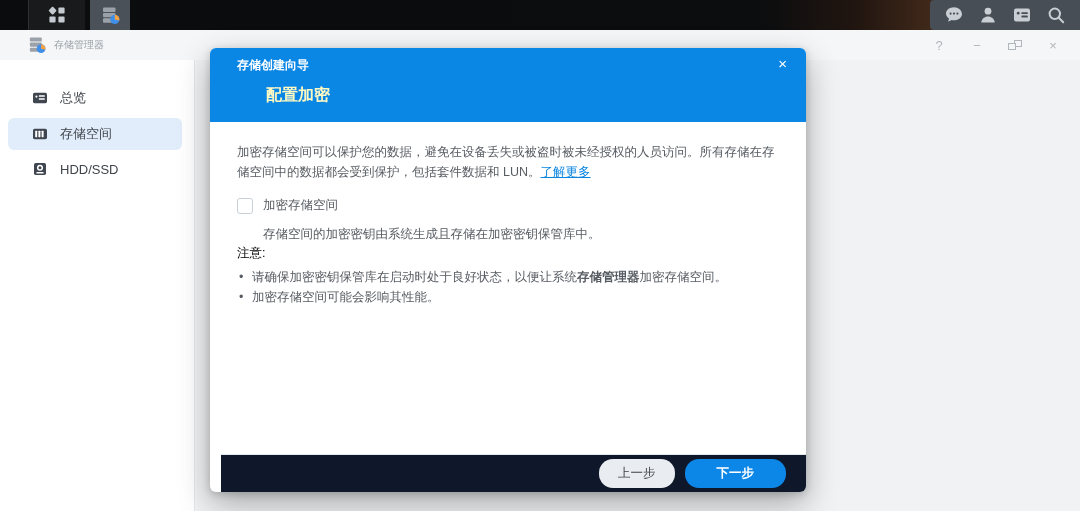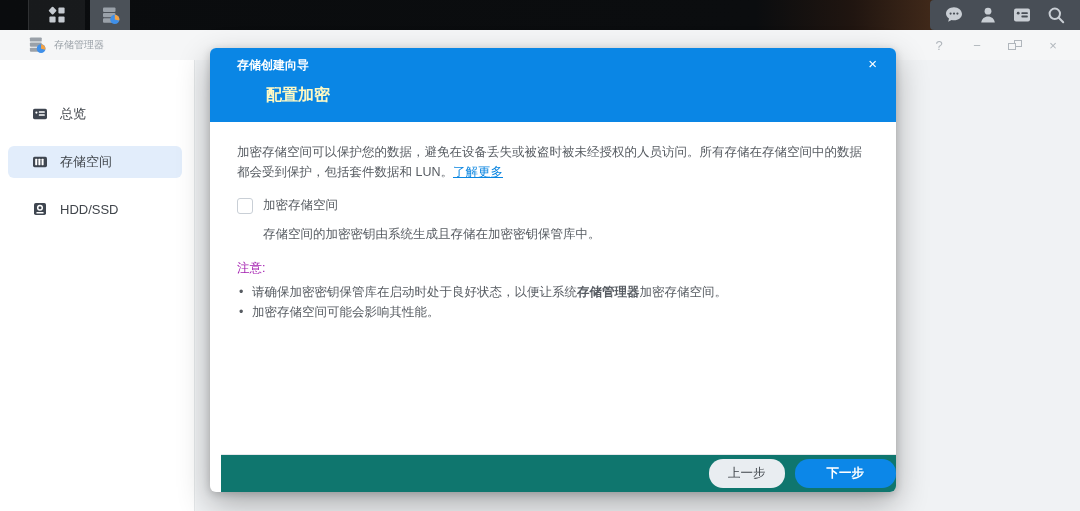--- a/index.html
+++ b/index.html
@@ -49,34 +49,34 @@
   .wc-restore i:first-child { width:8px; height:7px; right:0; top:0; }
   .wc-restore i:last-child  { width:8px; height:7px; left:0; bottom:0; background:#f5f6f7; }
 
   
   .sidebar {
     position:absolute; top:60px; left:0; bottom:0; width:195px;
     background:#ffffff; border-right:1px solid #e4e7e9; padding-top:22px;
   }
   .side-item {
     display:flex; align-items:center; gap:12px;
-    margin:16px 12px 4px 8px; padding:7px 8px 7px 24px;
+    margin:0 12px 4px 8px; padding:7px 8px 7px 24px;
     border-radius:6px; font-size:13px; color:#40454b; cursor:pointer;
   }
   .side-item.selected { background:#e2edfb; }
   .side-item svg { flex:0 0 auto; }
 
   .content {
     position:absolute; top:60px; left:196px; right:0; bottom:0;
     background:#f0f2f4;
   }
 
   
   .dialog {
-    position:absolute; left:210px; top:48px; width:686px; height:444px;
+    position:absolute; left:210px; top:48px; width:596px; height:444px;
     background:#ffffff; border-radius:6px; overflow:hidden;
     box-shadow:0 12px 32px rgba(0,0,0,0.30), 0 2px 8px rgba(0,0,0,0.18);
   }
   .dlg-header { position:relative; height:74px; background:#0a86e5; }
   .dlg-wizard-title {
     position:absolute; left:27px; top:9px;
     font-size:12px; font-weight:bold; color:#ffffff;
   }
   .dlg-close {
     position:absolute; right:19px; top:7px; font-size:15px; color:#ffffff;
@@ -89,32 +89,32 @@
   .dlg-body { position:relative; padding:20px 27px 0 27px; }
   .intro { font-size:12.5px; line-height:20px; color:#575c62; }
   .learn-more { color:#0a85e0; text-decoration:underline; cursor:pointer; }
   .cb-row { margin-top:15px; display:flex; align-items:center; gap:10px; }
   .checkbox {
     width:16px; height:16px; background:#fff;
     border:1px solid #c9cfd6; border-radius:3px; cursor:pointer;
   }
   .cb-label { font-size:12.5px; color:#575c62; cursor:pointer; }
   .cb-hint { margin:11px 0 0 26px; font-size:12.5px; line-height:18px; color:#575c62; }
-  .note-label { margin-top:17px; font-size:12.5px; color:#a21caf; }
+  .note-label { margin-top:2px; font-size:12.5px; color:#000000; }
   .bullets { margin:5px 0 0 2px; list-style:none; }
   .bullets li {
     font-size:12.5px; line-height:20px; color:#575c62; padding-left:13px; position:relative;
   }
   .bullets li::before { content:"•"; position:absolute; left:0; color:#575c62; }
   .bullets .b { font-weight:bold; }
   .dlg-footer {
     position:absolute; left:11px; right:0; bottom:0; height:38px;
-    border-top:1px solid #e5e8eb; background:#0f766e;
+    border-top:1px solid #e5e8eb; background:#0f172a;
     display:flex; align-items:center; justify-content:flex-end;
-    gap:10px; 
+    gap:10px; padding-right:20px;
   }
   .btn { border:none; border-radius:14px; font-size:12.5px; cursor:pointer;
          font-family:inherit; }
   .btn-back { background:#e9edf1; color:#3f444a; padding:6px 19px; }
   .btn-next { background:#0c87e8; color:#ffffff; padding:6px 32px; font-weight:bold; }
 </style>
 </head>
 <body>
 
 <div class="taskbar">

